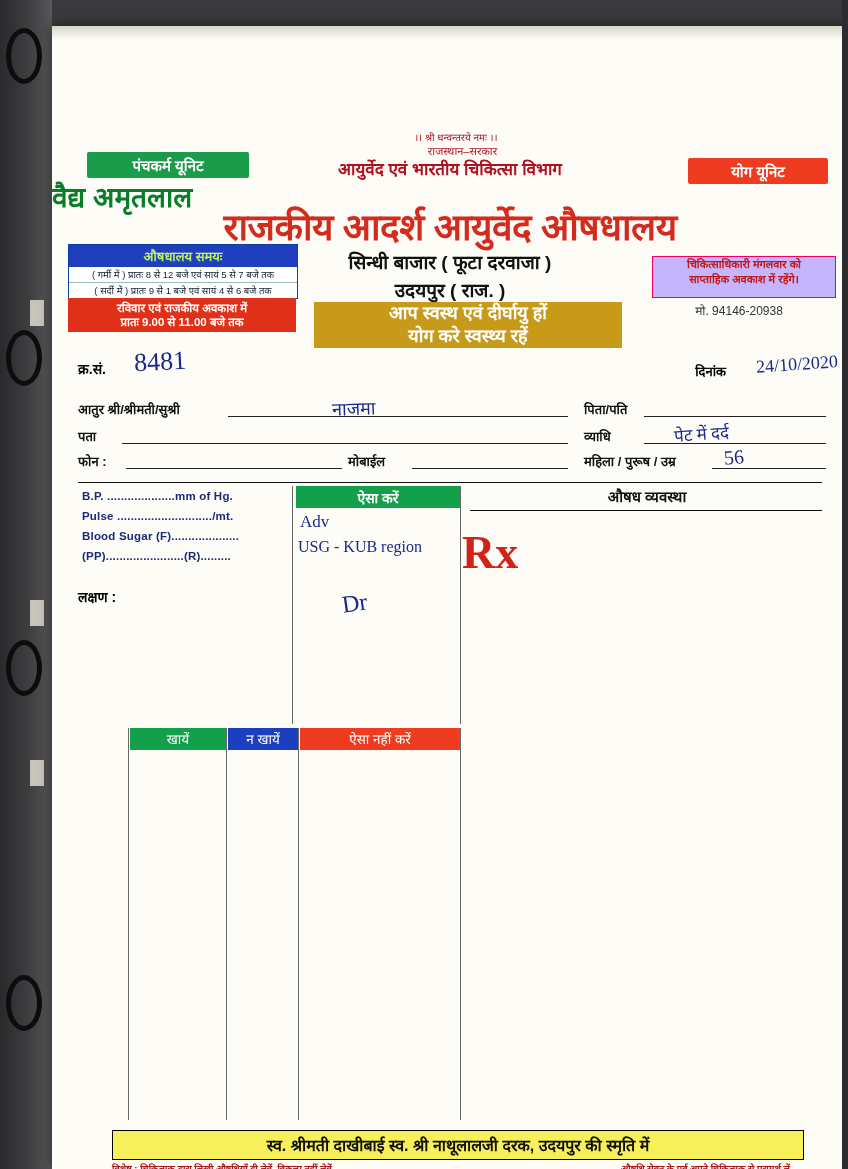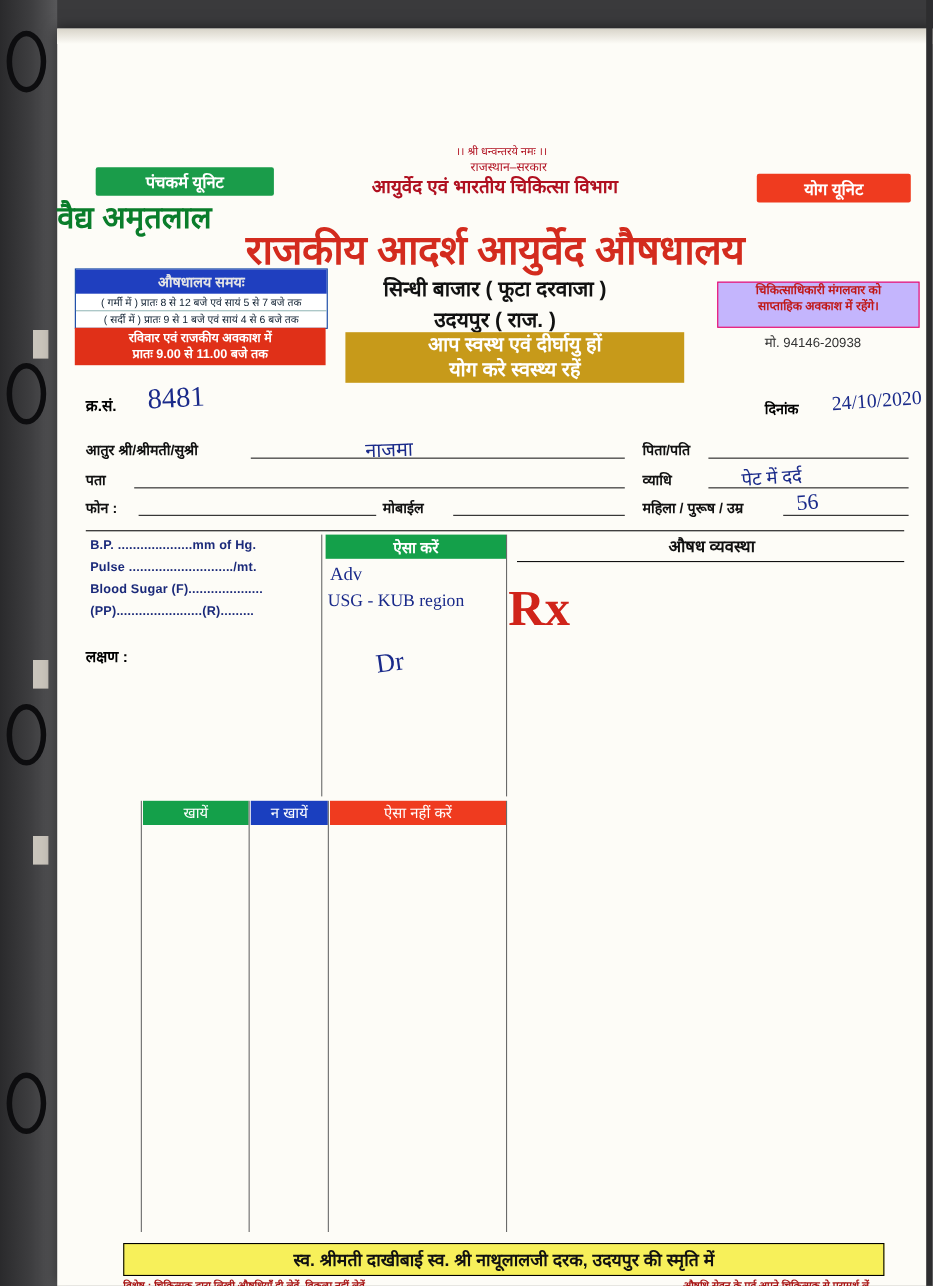--- a/index.html
+++ b/index.html
@@ -23,21 +23,21 @@
   .bigname{position:absolute;left:0;right:0;top:166px;font-size:37px;color:#d32b1e;text-align:center;font-weight:bold;letter-spacing:-.5px;}
   .addr1{position:absolute;left:0;right:0;top:215px;font-size:19px;color:#111;text-align:center;font-weight:bold;}
   .addr2{position:absolute;left:0;right:0;top:243px;font-size:19px;color:#111;text-align:center;font-weight:bold;}
 
   .tagL{position:absolute;left:35px;top:118px;width:162px;height:26px;background:#1a9c4a;color:#fff;
         font-size:15px;font-weight:bold;display:flex;align-items:center;justify-content:center;border-radius:2px;}
   .tagR{position:absolute;right:20px;top:124px;width:140px;height:26px;background:#ef3b1f;color:#fff;
         font-size:15px;font-weight:bold;display:flex;align-items:center;justify-content:center;border-radius:2px;}
 
   .timebox{position:absolute;left:16px;top:210px;width:228px;border:1px solid #0b3fa0;background:#fff;}
-  .timebox .hd{background:#1f3fbf;color:#e5e5e5;font-size:13px;font-weight:bold;text-align:center;padding:2px 0;}
+  .timebox .hd{background:#1f3fbf;color:#bef264;font-size:13px;font-weight:bold;text-align:center;padding:2px 0;}
   .timebox .ln{font-size:9.5px;color:#123;text-align:center;border-bottom:1px solid #9bb;padding:1px 0;}
   .redband{position:absolute;left:16px;top:264px;width:228px;height:34px;background:#e03018;color:#fff;
            display:flex;flex-direction:column;align-items:center;justify-content:center;font-size:11.5px;font-weight:bold;line-height:1.25;}
   .goldband{position:absolute;left:262px;top:268px;width:308px;height:46px;background:#c79a1a;color:#fff;
            display:flex;flex-direction:column;align-items:center;justify-content:center;font-size:18px;font-weight:bold;line-height:1.3;}
   .docbox{position:absolute;right:12px;top:222px;width:182px;height:40px;background:#c4b5fd;border:1px solid #e06;}
   .docbox div{font-size:11px;color:#c01818;text-align:center;font-weight:bold;line-height:1.35;}
   .mob{position:absolute;right:18px;top:268px;width:182px;text-align:center;font-size:12px;color:#333;}
 
   .snoLbl{position:absolute;left:26px;top:325px;font-size:14px;font-weight:bold;}

